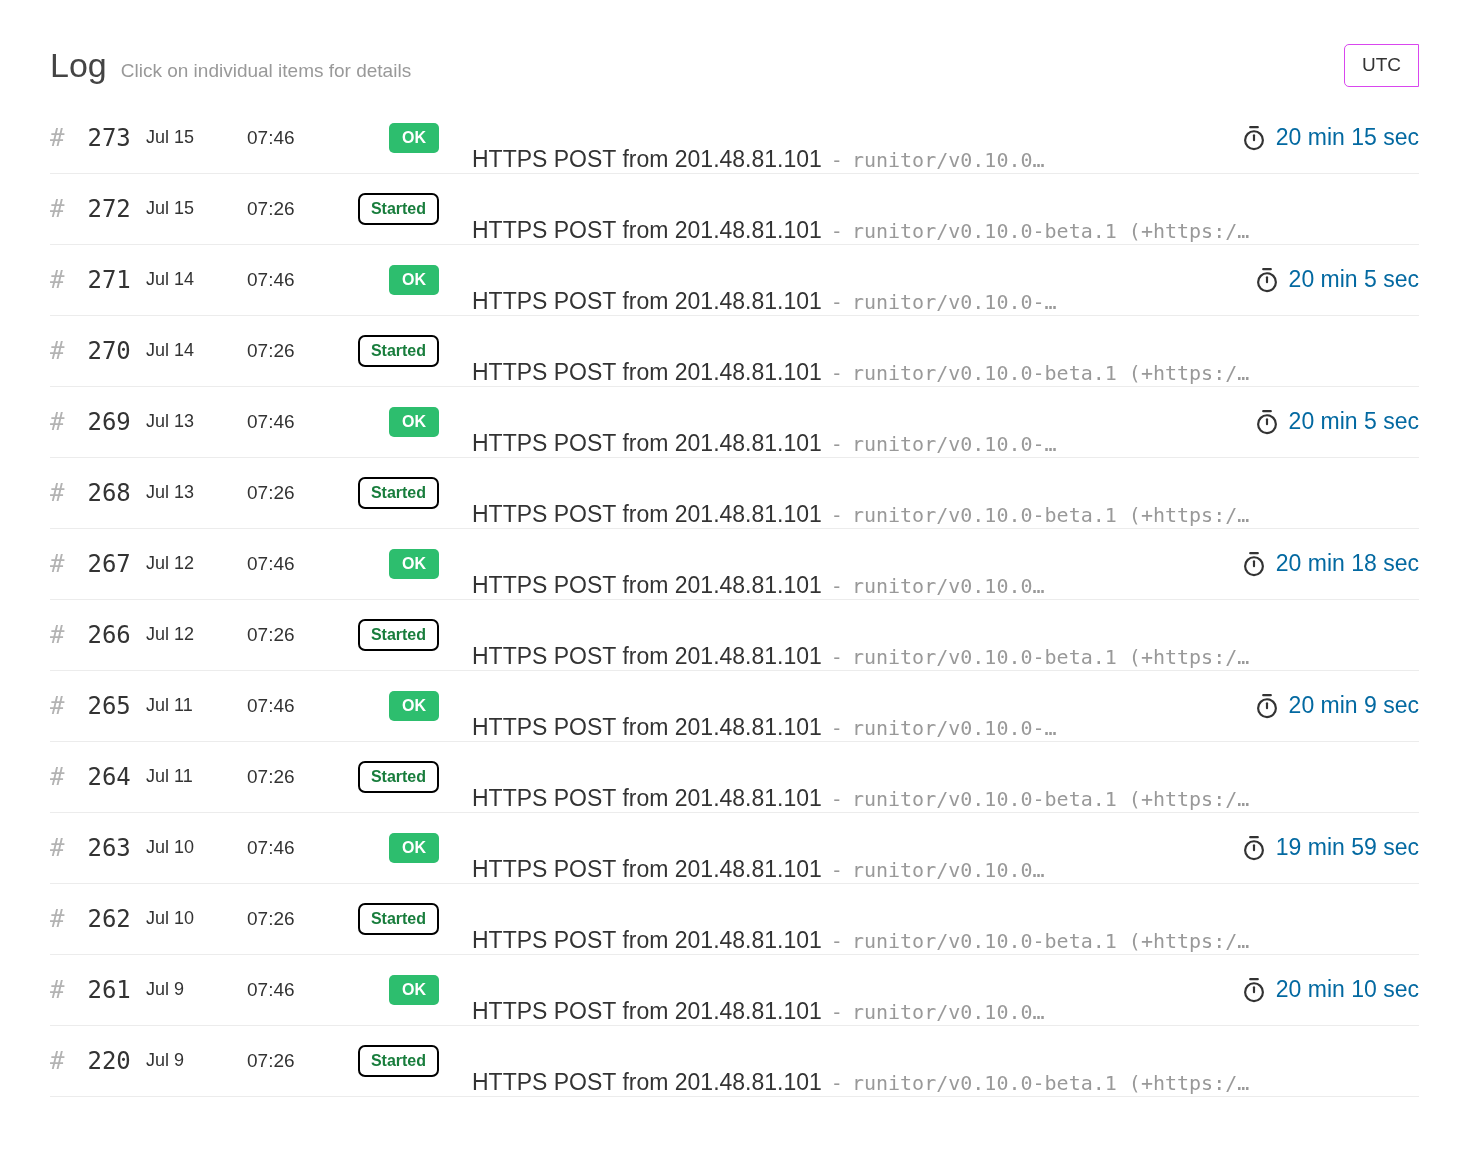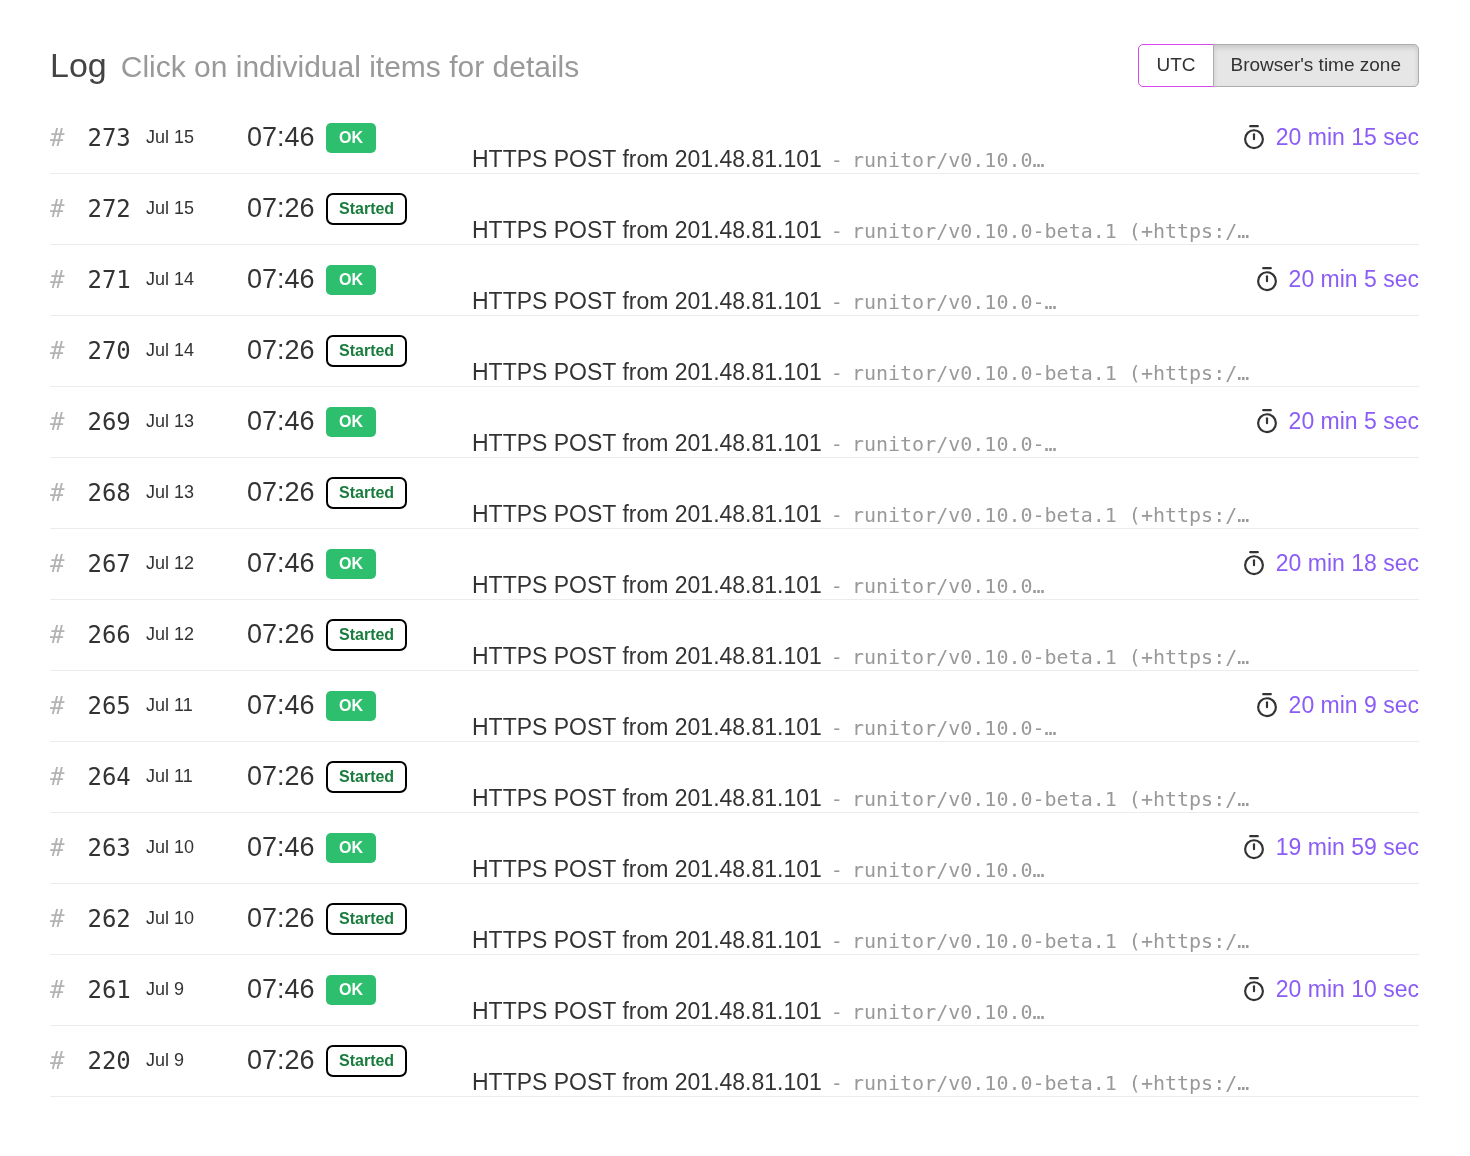--- a/index.html
+++ b/index.html
@@ -17,21 +17,21 @@
 
   
   .page-header {
     display: flex;
     align-items: center;
     justify-content: space-between;
     margin-bottom: 16px;
   }
   .title-block { display: flex; align-items: baseline; gap: 14px; }
   .page-title { font-size: 34px; font-weight: 400; color: #444; margin: 0; }
-  .page-subtitle { font-size: 30px; color: #999; }
+  .page-subtitle { font-size: 19px; color: #999; }
 
   .tz-toggle { display: flex; }
   .tz-btn {
     font-family: "Liberation Sans", sans-serif;
     font-size: 19px;
     color: #333;
     background: #fff;
     border: 1px solid #d946ef;
     padding: 9px 17px;
     cursor: pointer;
@@ -57,25 +57,26 @@
   }
   .cell-id {
     width: 96px;
     flex-shrink: 0;
     font-family: "DejaVu Sans Mono", monospace;
     font-size: 24px;
   }
   .cell-id .hash { color: #b3b3b3; }
   .cell-id .id-num { color: #333; margin-left: 23px; }
   .cell-date { width: 101px; flex-shrink: 0; font-size: 18px; color: #333; }
-  .cell-time { width: 79px;  flex-shrink: 0; font-size: 27px; color: #333; }
+  .cell-time { width: 79px;  flex-shrink: 0; font-size: 19px; color: #333; }
   .cell-badge {
     width: 113px;
     flex-shrink: 0;
     display: flex;
+    justify-content: flex-end;
   }
   .badge {
     display: inline-block;
     font-weight: bold;
     font-size: 16px;
     line-height: 1;
     white-space: nowrap;
   }
   .badge-ok {
     background: #2dbe6e;
@@ -108,41 +109,40 @@
   }
   .agent {
     font-family: "DejaVu Sans Mono", monospace;
     font-size: 20px;
     color: #999;
   }
   .cell-duration {
     flex-shrink: 0;
     margin-left: 16px;
     display: flex;
-    align-items: flex-start;
+    align-items: center;
     gap: 9px;
     font-size: 23px;
-    color: #8b5cf6;
+    color: #0369a1;
     white-space: nowrap;
   }
   .stopwatch { width: 26px; height: 26px; display: block; }
 </style>
 </head>
 <body>
 
 <div class="page">
 
   <div class="page-header">
     <div class="title-block">
       <h1 class="page-title">Log</h1>
       <span class="page-subtitle">Click on individual items for details</span>
     </div>
     <div class="tz-toggle">
       <button class="tz-btn utc">UTC</button>
-      <button class="tz-btn browser">Browser's time zone</button>
     </div>
   </div>
 
   <div class="log-table" id="log-table">
   <div class="log-row">
     <span class="cell-id"><span class="hash">#</span><span class="id-num">273</span></span>
     <span class="cell-date">Jul 15</span>
     <span class="cell-time">07:46</span>
     <span class="cell-badge">
       <span class="badge badge-ok">OK</span>

